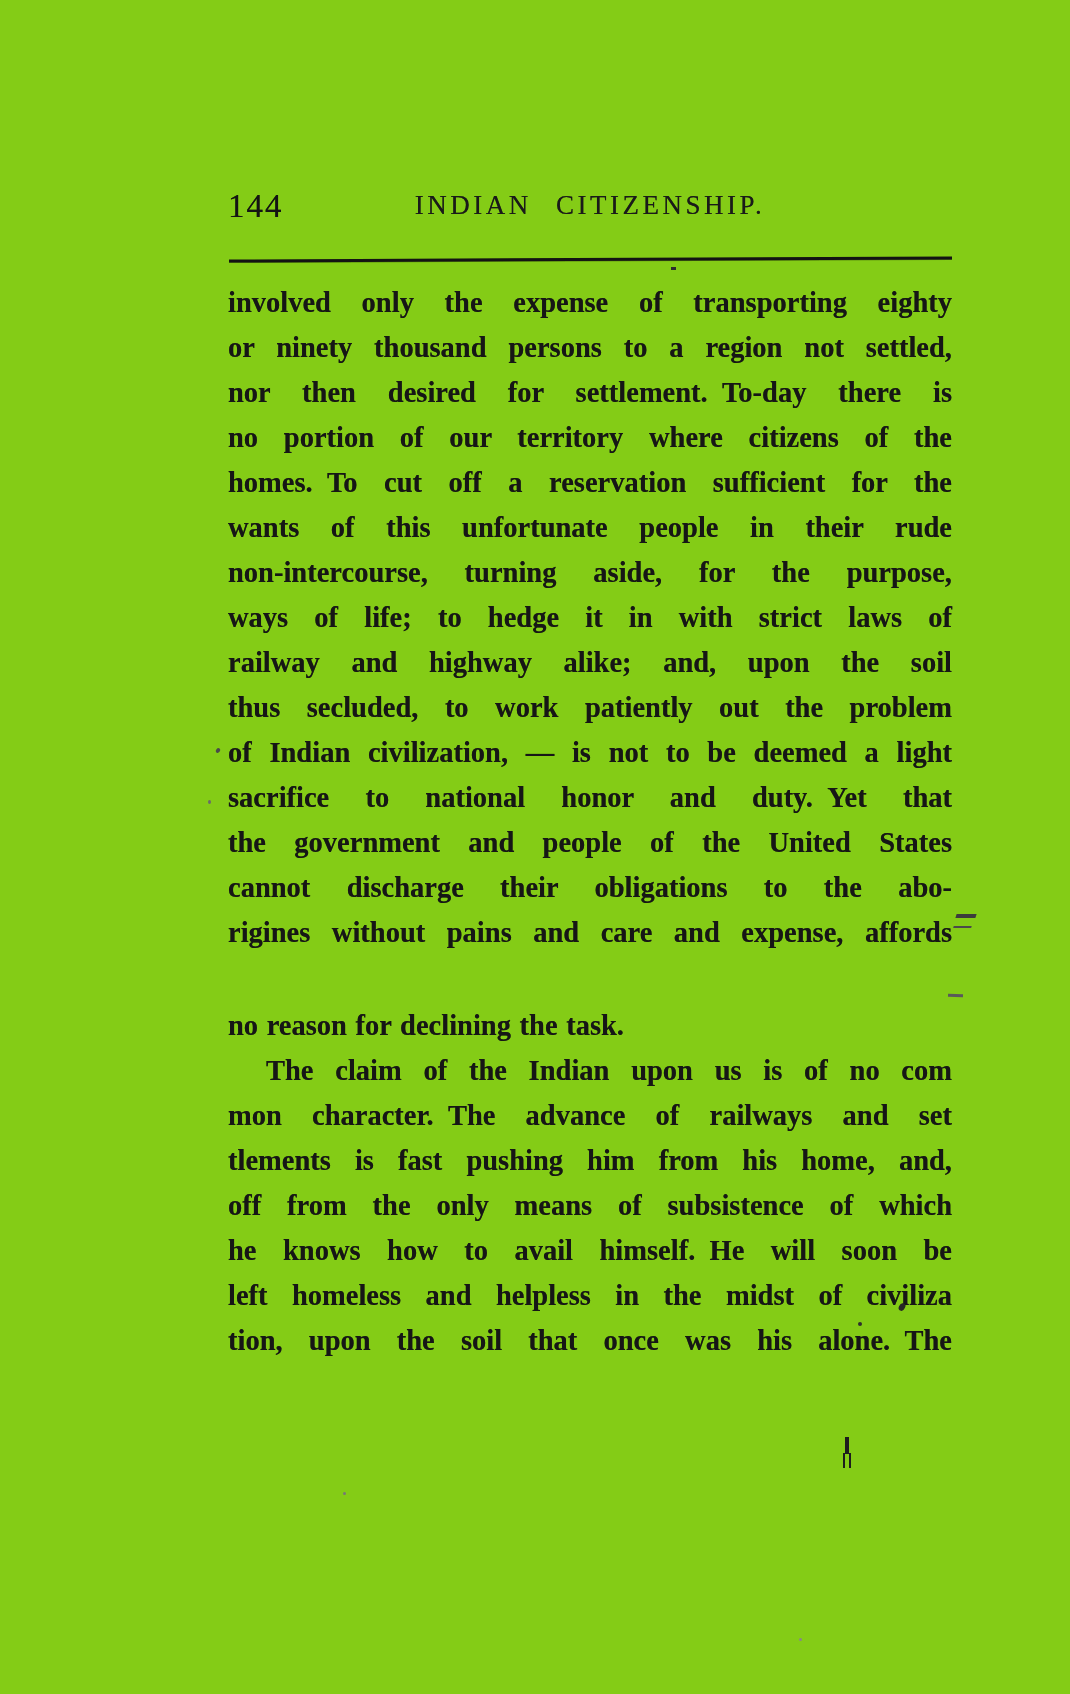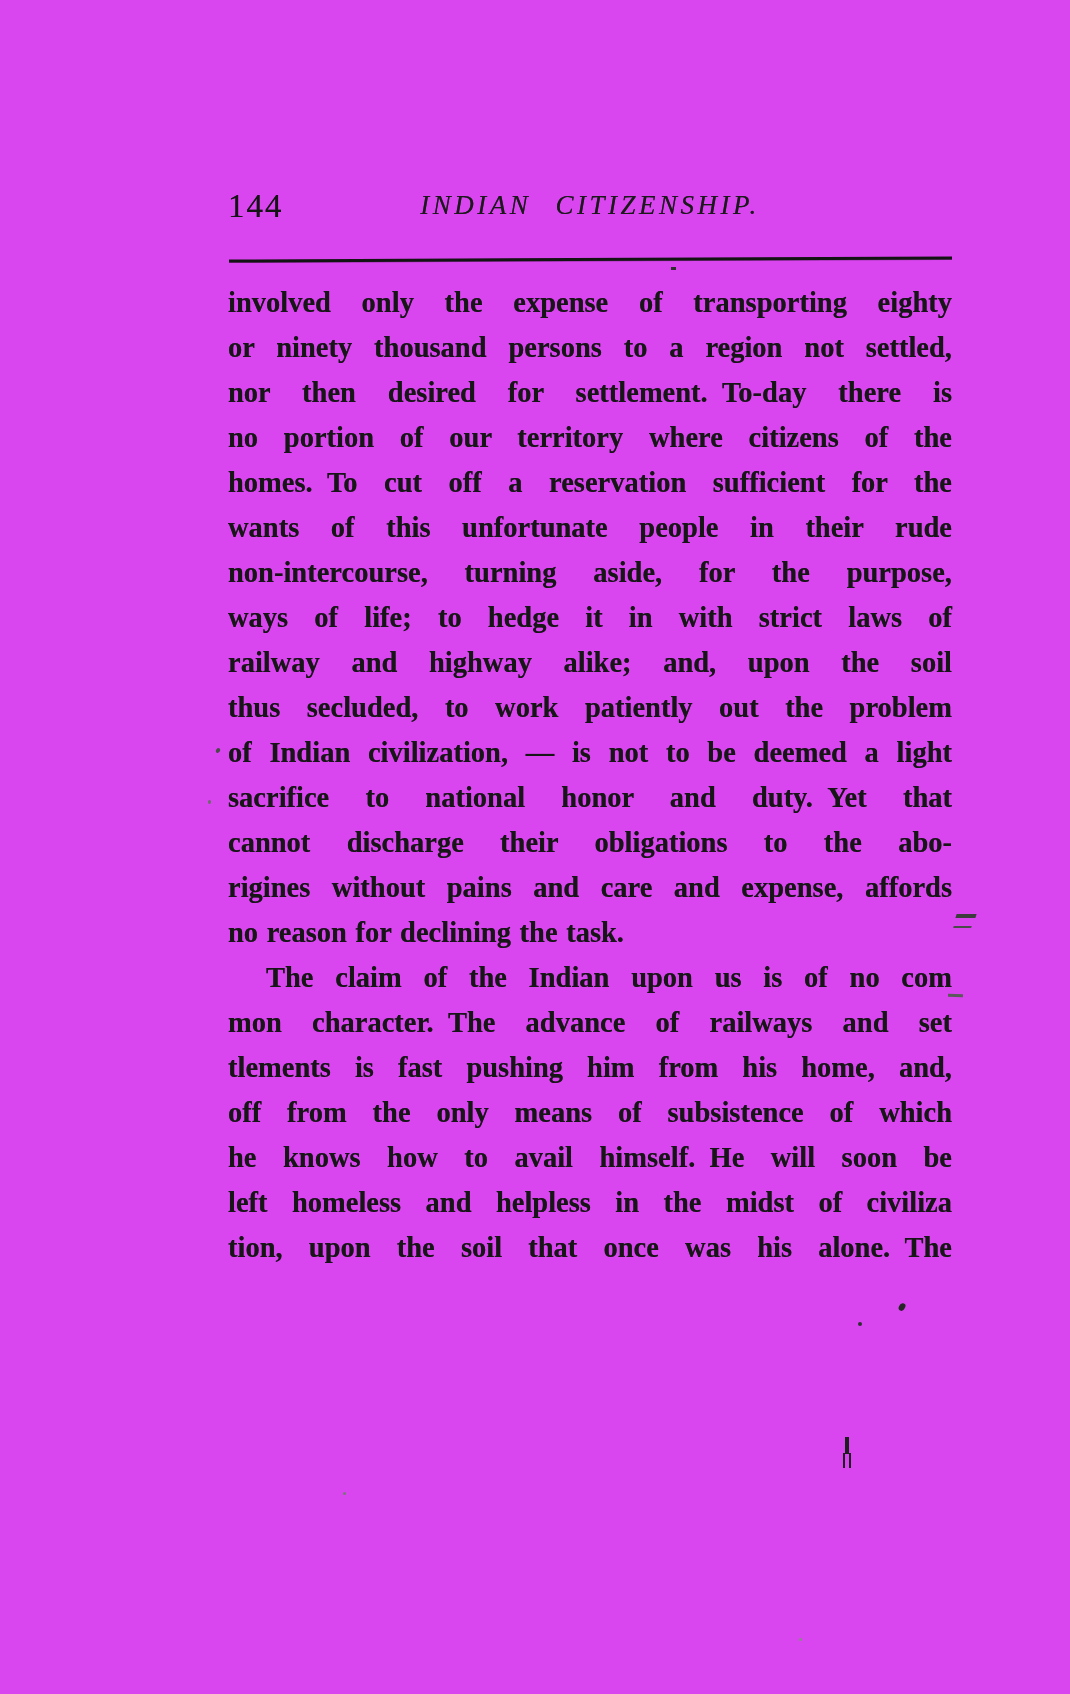--- a/index.html
+++ b/index.html
@@ -4,21 +4,21 @@
 <style>
   html, body {
     margin: 0;
     padding: 0;
     background: #ffffff;
   }
   .page {
     position: relative;
     width: 1070px;
     height: 1694px;
-    background: #d946ef;
+    background: #84cc16;
     overflow: hidden;
     font-family: "Liberation Serif", "DejaVu Serif", serif;
     color: #161616;
   }
   .running-head {
     position: absolute;
     top: 186px;
     left: 228px;
     width: 724px;
     height: 40px;
@@ -34,21 +34,20 @@
   }
   .head-title {
     display: block;
     text-align: center;
     font-size: 27px;
     letter-spacing: 3.5px;
     word-spacing: 14px;
     padding-top: 4px;
     color: #1a1a1a;
     text-shadow: 0 0 0.6px rgba(10,10,10,0.6);
-    font-style: italic;
   }
   .head-rule {
     position: absolute;
     top: 258px;
     left: 229px;
     width: 723px;
     height: 3px;
     background: #131313;
     transform: rotate(-0.25deg);
     box-shadow: 0 0.5px 0 rgba(0,0,0,0.35);
@@ -66,20 +65,21 @@
   .line {
     height: 45px;
     text-align: justify;
     text-align-last: justify;
     word-spacing: 1.5px;
     white-space: nowrap;
   }
   .line.no-justify {
     text-align: left;
     text-align-last: left;
+    margin-top: 48px;
   }
   .line.indent {
     padding-left: 38px;
   }
   
   .artifact { position: absolute; background: #2a2a2a; }
   .smudge-abo {
     left: 956px; top: 914px; width: 20px; height: 4px;
     background: #3c3c3c;
     box-shadow: 0 11px 0 -1px #4a4a4a, 2px 5px 0 -2px #777;
@@ -140,20 +140,21 @@
       <div class="line">nor then desired for settlement. To-day there is</div>
       <div class="line">no portion of our territory where citizens of the</div>
       <div class="line">homes. To cut off a reservation sufficient for the</div>
       <div class="line">wants of this unfortunate people in their rude</div>
       <div class="line">non-intercourse, turning aside, for the purpose,</div>
       <div class="line">ways of life; to hedge it in with strict laws of</div>
       <div class="line">railway and highway alike; and, upon the soil</div>
       <div class="line">thus secluded, to work patiently out the problem</div>
       <div class="line">of Indian civilization, — is not to be deemed a light</div>
       <div class="line">sacrifice to national honor and duty. Yet that</div>
+      <div class="line">the government and people of the United States</div>
       <div class="line">cannot discharge their obligations to the abo-</div>
       <div class="line">rigines without pains and care and expense, affords</div>
       <div class="line no-justify">no reason for declining the task.</div>
       <div class="line indent">The claim of the Indian upon us is of no com</div>
       <div class="line">mon character. The advance of railways and set</div>
       <div class="line">tlements is fast pushing him from his home, and,</div>
       <div class="line">off from the only means of subsistence of which</div>
       <div class="line">he knows how to avail himself. He will soon be</div>
       <div class="line">left homeless and helpless in the midst of civiliza</div>
       <div class="line">tion, upon the soil that once was his alone. The</div>

